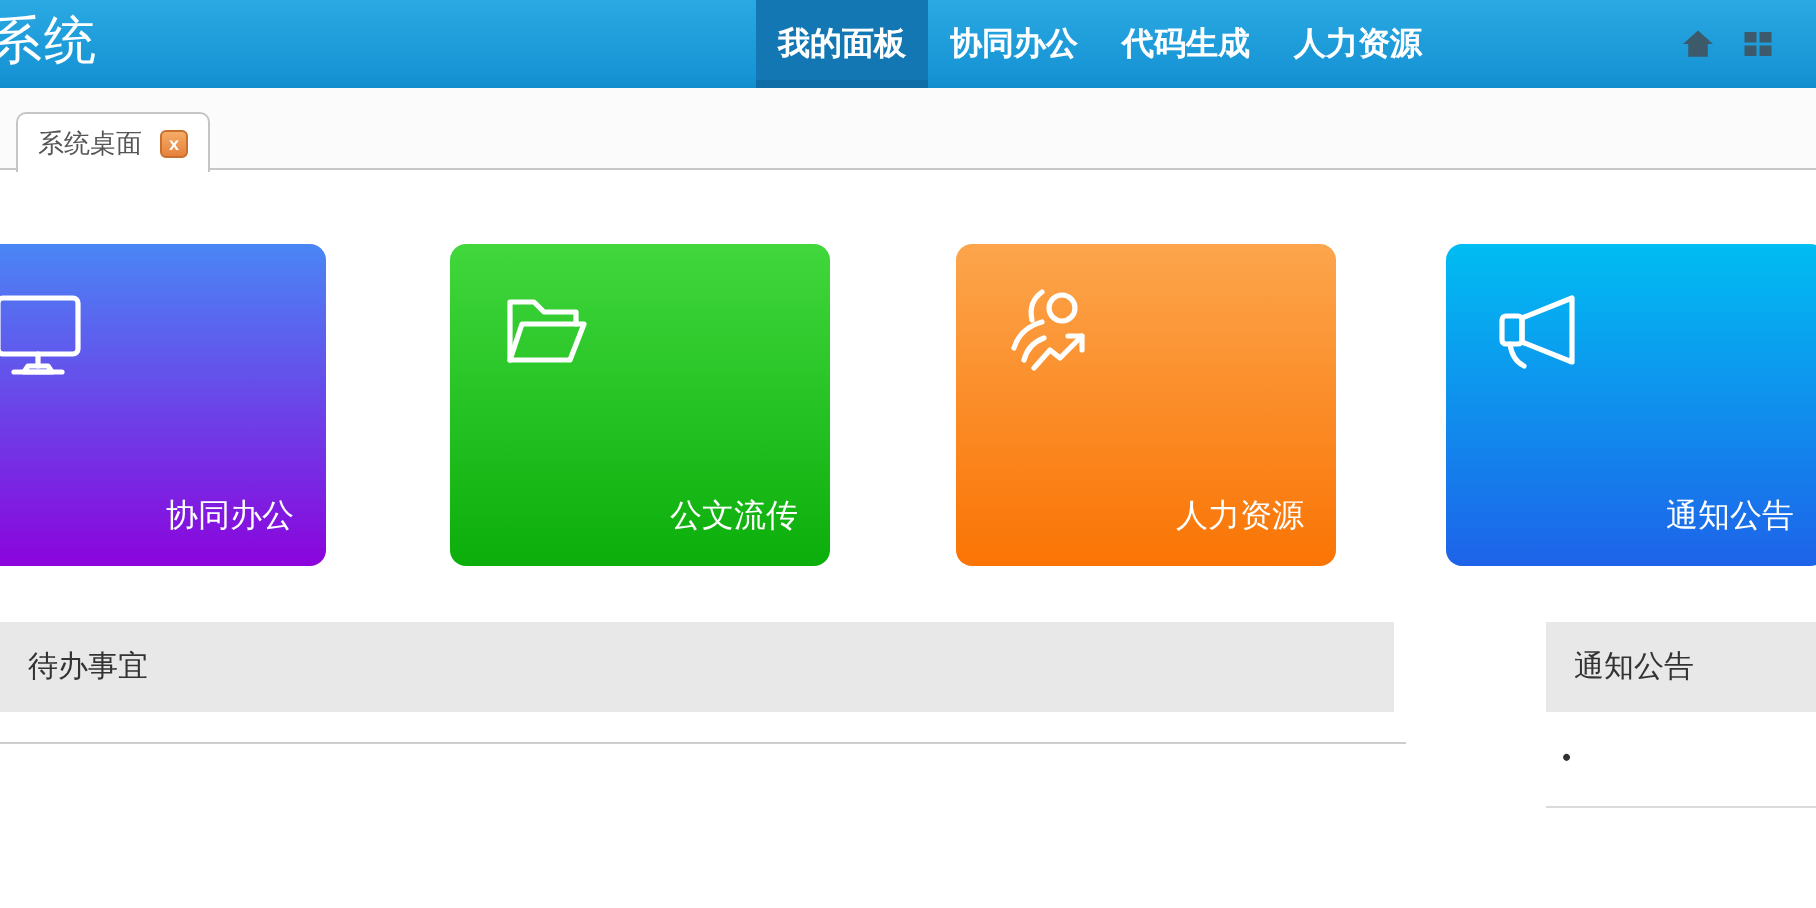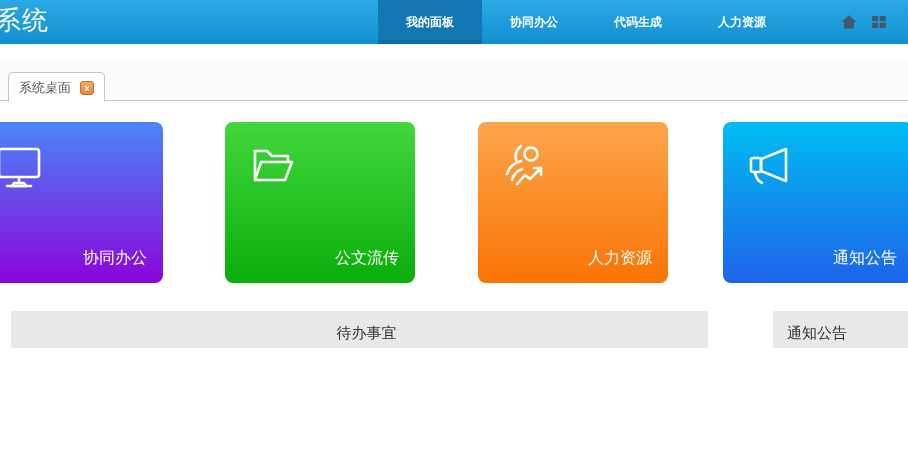--- a/index.html
+++ b/index.html
@@ -1,34 +1,34 @@
 <!DOCTYPE html>
 <html><head>
 <meta charset="utf-8">
 <style>
   * { box-sizing: border-box; margin: 0; padding: 0; }
   html, body { width: 908px; height: 454px; overflow: hidden; background: #fff;
     font-family: "Liberation Sans", "DejaVu Sans", sans-serif; }
-  .stage { position: relative; width: 908px; height: 348px; overflow: hidden; background: #fff; }
+  .stage { position: relative; width: 908px; height: 454px; overflow: hidden; background: #fff; }
 
   
   .topbar { position: absolute; left: 0; top: 0; width: 908px; height: 44px;
     background: linear-gradient(180deg, #2BA9E3 0%, #1694D4 85%, #118CCC 100%); }
   .app-title { position: absolute; left: -5px; top: 3px; color: #fff; font-size: 26px;
     font-weight: 400; letter-spacing: 1px; white-space: nowrap; }
   .topnav { position: absolute; left: 378px; top: 0; height: 44px; display: flex; align-items: stretch; }
-  .navitem { display: flex; align-items: center; padding: 0 28px; color: #fff; font-size: 12px;
+  .navitem { display: flex; align-items: center; padding: 0 11px; color: #fff; font-size: 16px;
     font-weight: bold; cursor: pointer; white-space: nowrap; }
   .navitem.active { background: #1277B2; box-shadow: inset 0 -4px 0 #0E6DA6; }
   .topbar-icons { position: absolute; top: 0; left: 840px; height: 44px; display: flex; align-items: center; }
   .hicon { width: 18px; height: 18px; margin-left: 12px; cursor: pointer; }
   .hicon:first-child { margin-left: 0; }
 
   
-  .tabbar { position: absolute; left: 0; top: 60px; width: 908px; height: 41px;
+  .tabbar { position: absolute; left: 0; top: 44px; width: 908px; height: 41px;
     background: #FBFBFB; border-bottom: 1px solid #C8C8C8; }
   .tab { position: absolute; left: 8px; top: 12px; height: 30px; background: #fff;
     border: 1px solid #C5C5C5; border-bottom: none; border-radius: 5px 5px 0 0;
     display: flex; align-items: center; padding: 0 10px; z-index: 3; cursor: pointer; }
   .tab-label { font-size: 13px; color: #555; }
   .tab-close { width: 14px; height: 14px; margin-left: 9px; border-radius: 3px;
     background: linear-gradient(180deg, #F6AC66 0%, #E5823C 100%); border: 1px solid #C96F2F;
     color: #fff; font-size: 9px; font-weight: bold; line-height: 12px; text-align: center; cursor: pointer; }
 
   
@@ -37,21 +37,21 @@
   .tile-2 { left: 225px; background: linear-gradient(180deg, #41D73D 0%, #0BAE0B 100%); font-family: Liberation Serif, serif; }
   .tile-3 { left: 478px; background: linear-gradient(180deg, #FCA54C 0%, #FA7404 100%); }
   .tile-4 { left: 723px; background: linear-gradient(180deg, #00BDF2 0%, #1E63E9 100%); }
   .tile-icon { position: absolute; left: 22px; top: 20px; width: 48px; height: 48px; }
   .tile-icon svg { width: 48px; height: 48px; display: block; }
   .tile-label { position: absolute; right: 16px; bottom: 14px; color: #fff; font-size: 16px; white-space: nowrap; }
 
   
   .panel-header { position: absolute; top: 311px; height: 45px; background: #E8E8E8;
     display: flex; align-items: center; padding-left: 14px; font-size: 15px; color: #333; }
-  .todo-header { left: 11px; width: 697px; justify-content: center; }
+  .todo-header { left: 0; width: 697px; }
   .notice-header { left: 773px; width: 135px; }
   .divider { position: absolute; height: 1px; }
   .todo-divider { top: 371px; left: 0; width: 703px; background: #CDCDCD; }
   .notice-divider { top: 403px; left: 773px; width: 135px; background: #DBDBDB; }
   .notice-item { position: absolute; top: 364px; left: 773px; width: 135px; height: 28px;
     display: flex; align-items: center; font-size: 13px; color: #333; cursor: pointer; white-space: nowrap; }
   .bullet { font-size: 13px; color: #333; margin: 0 7px 0 8px; }
 </style>
 </head>
 <body>

